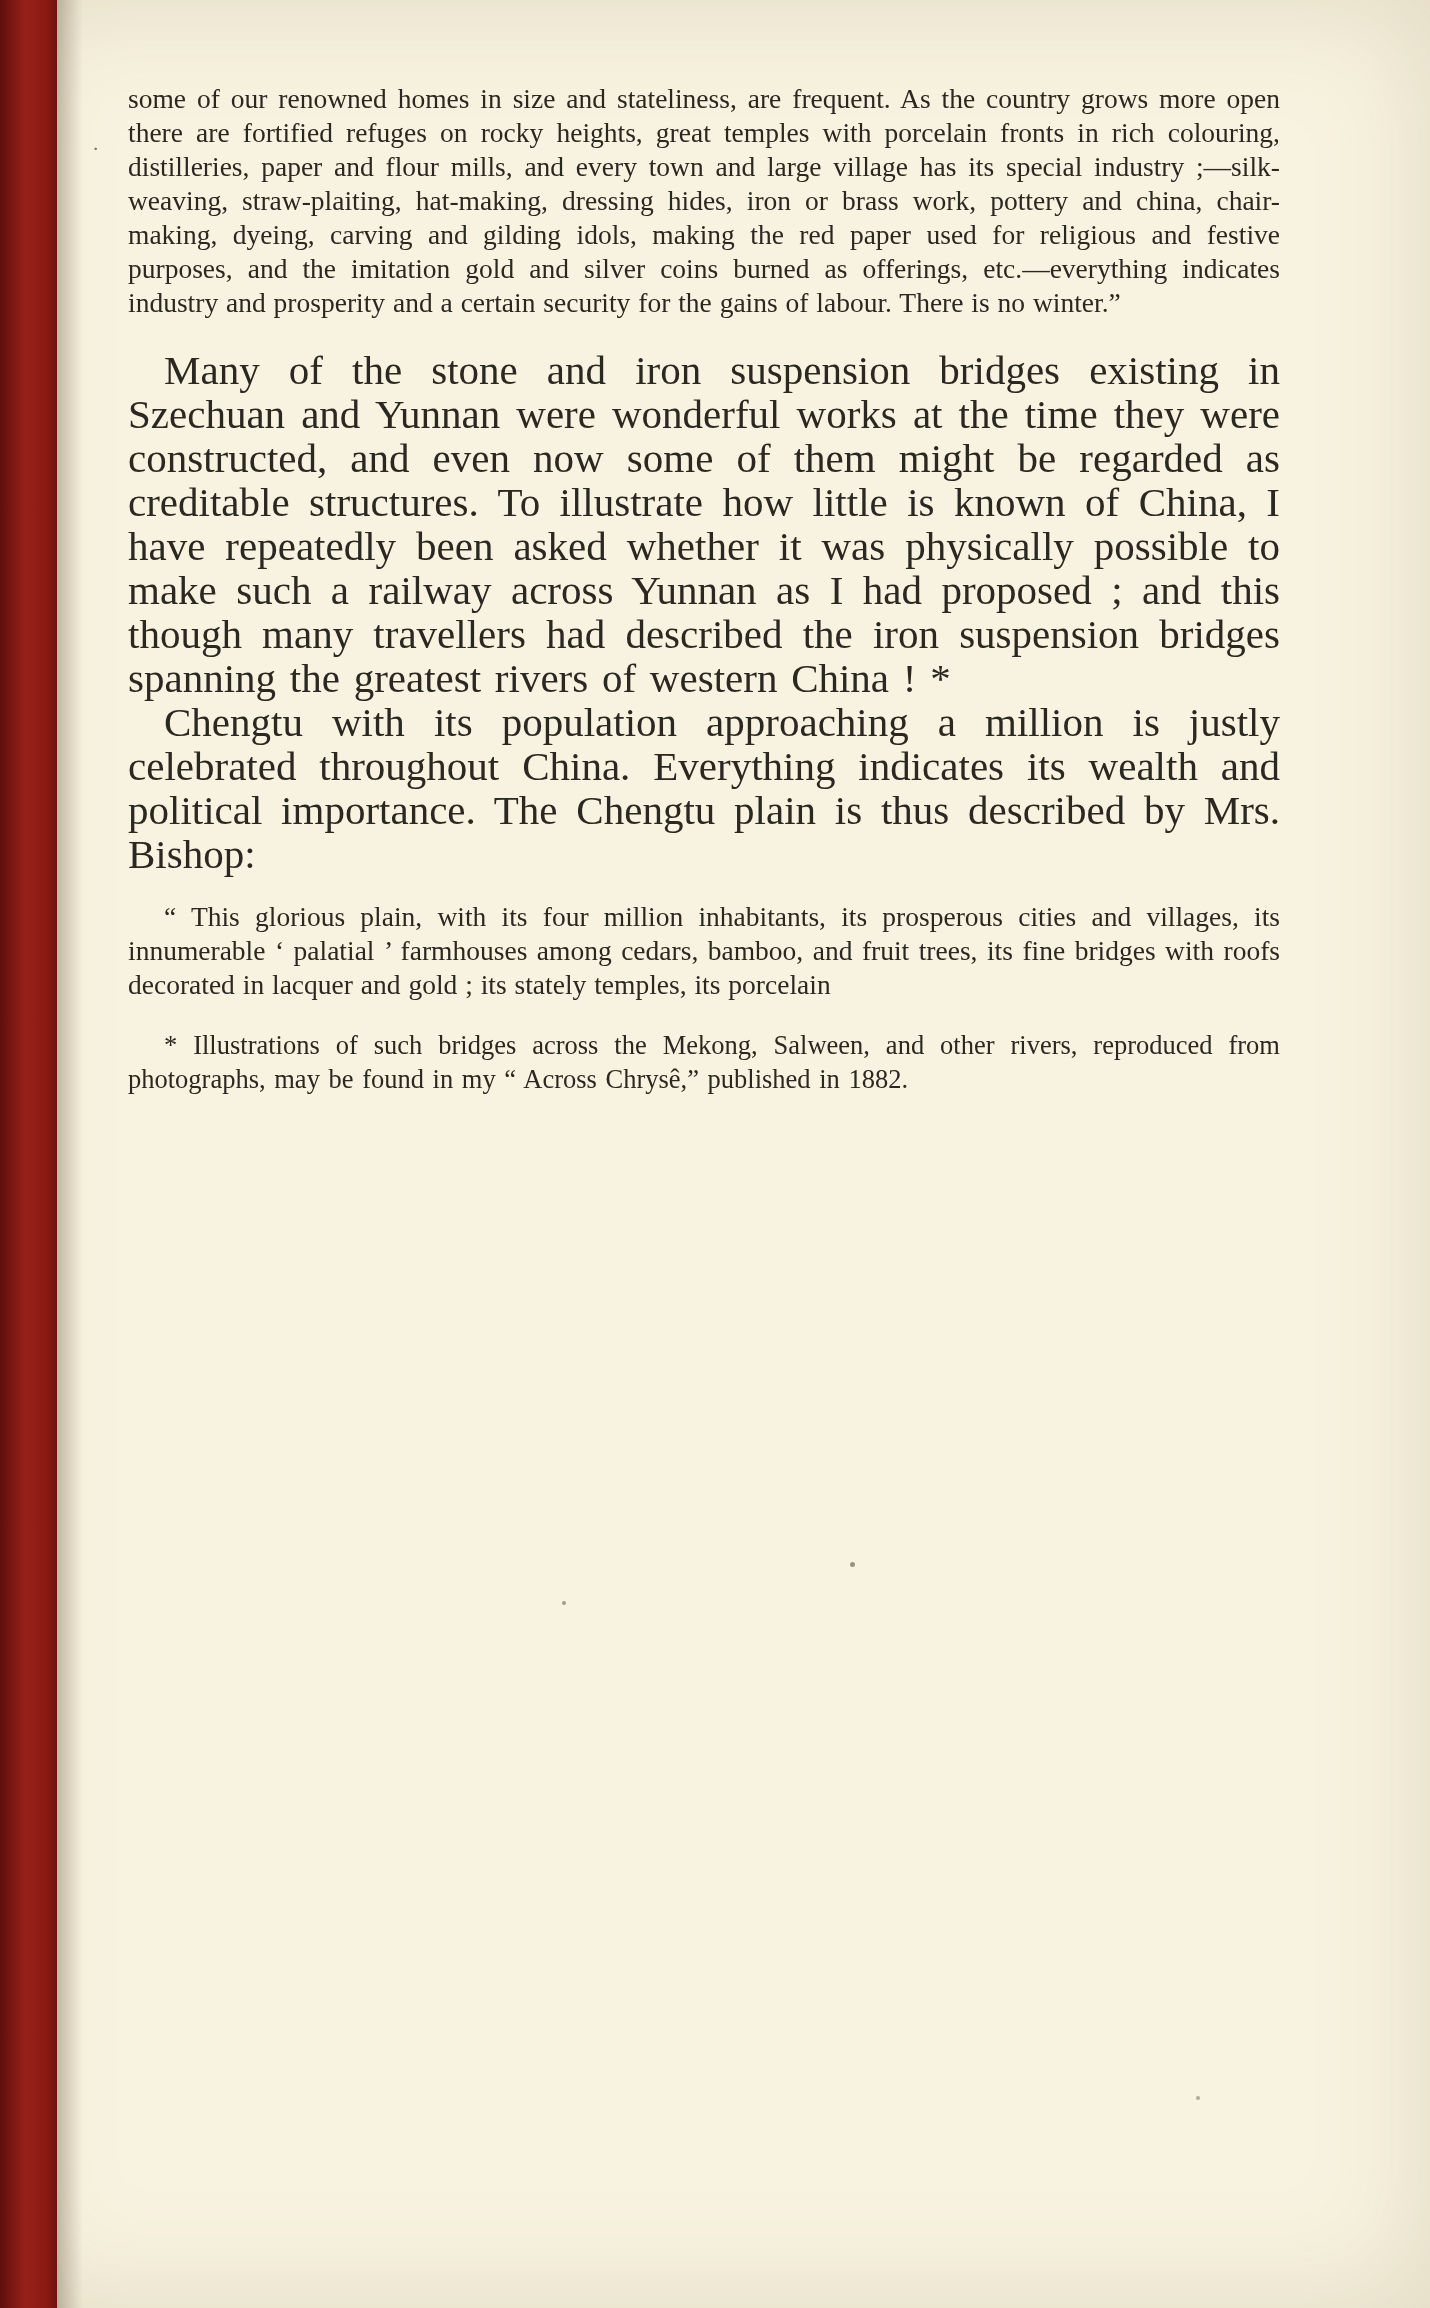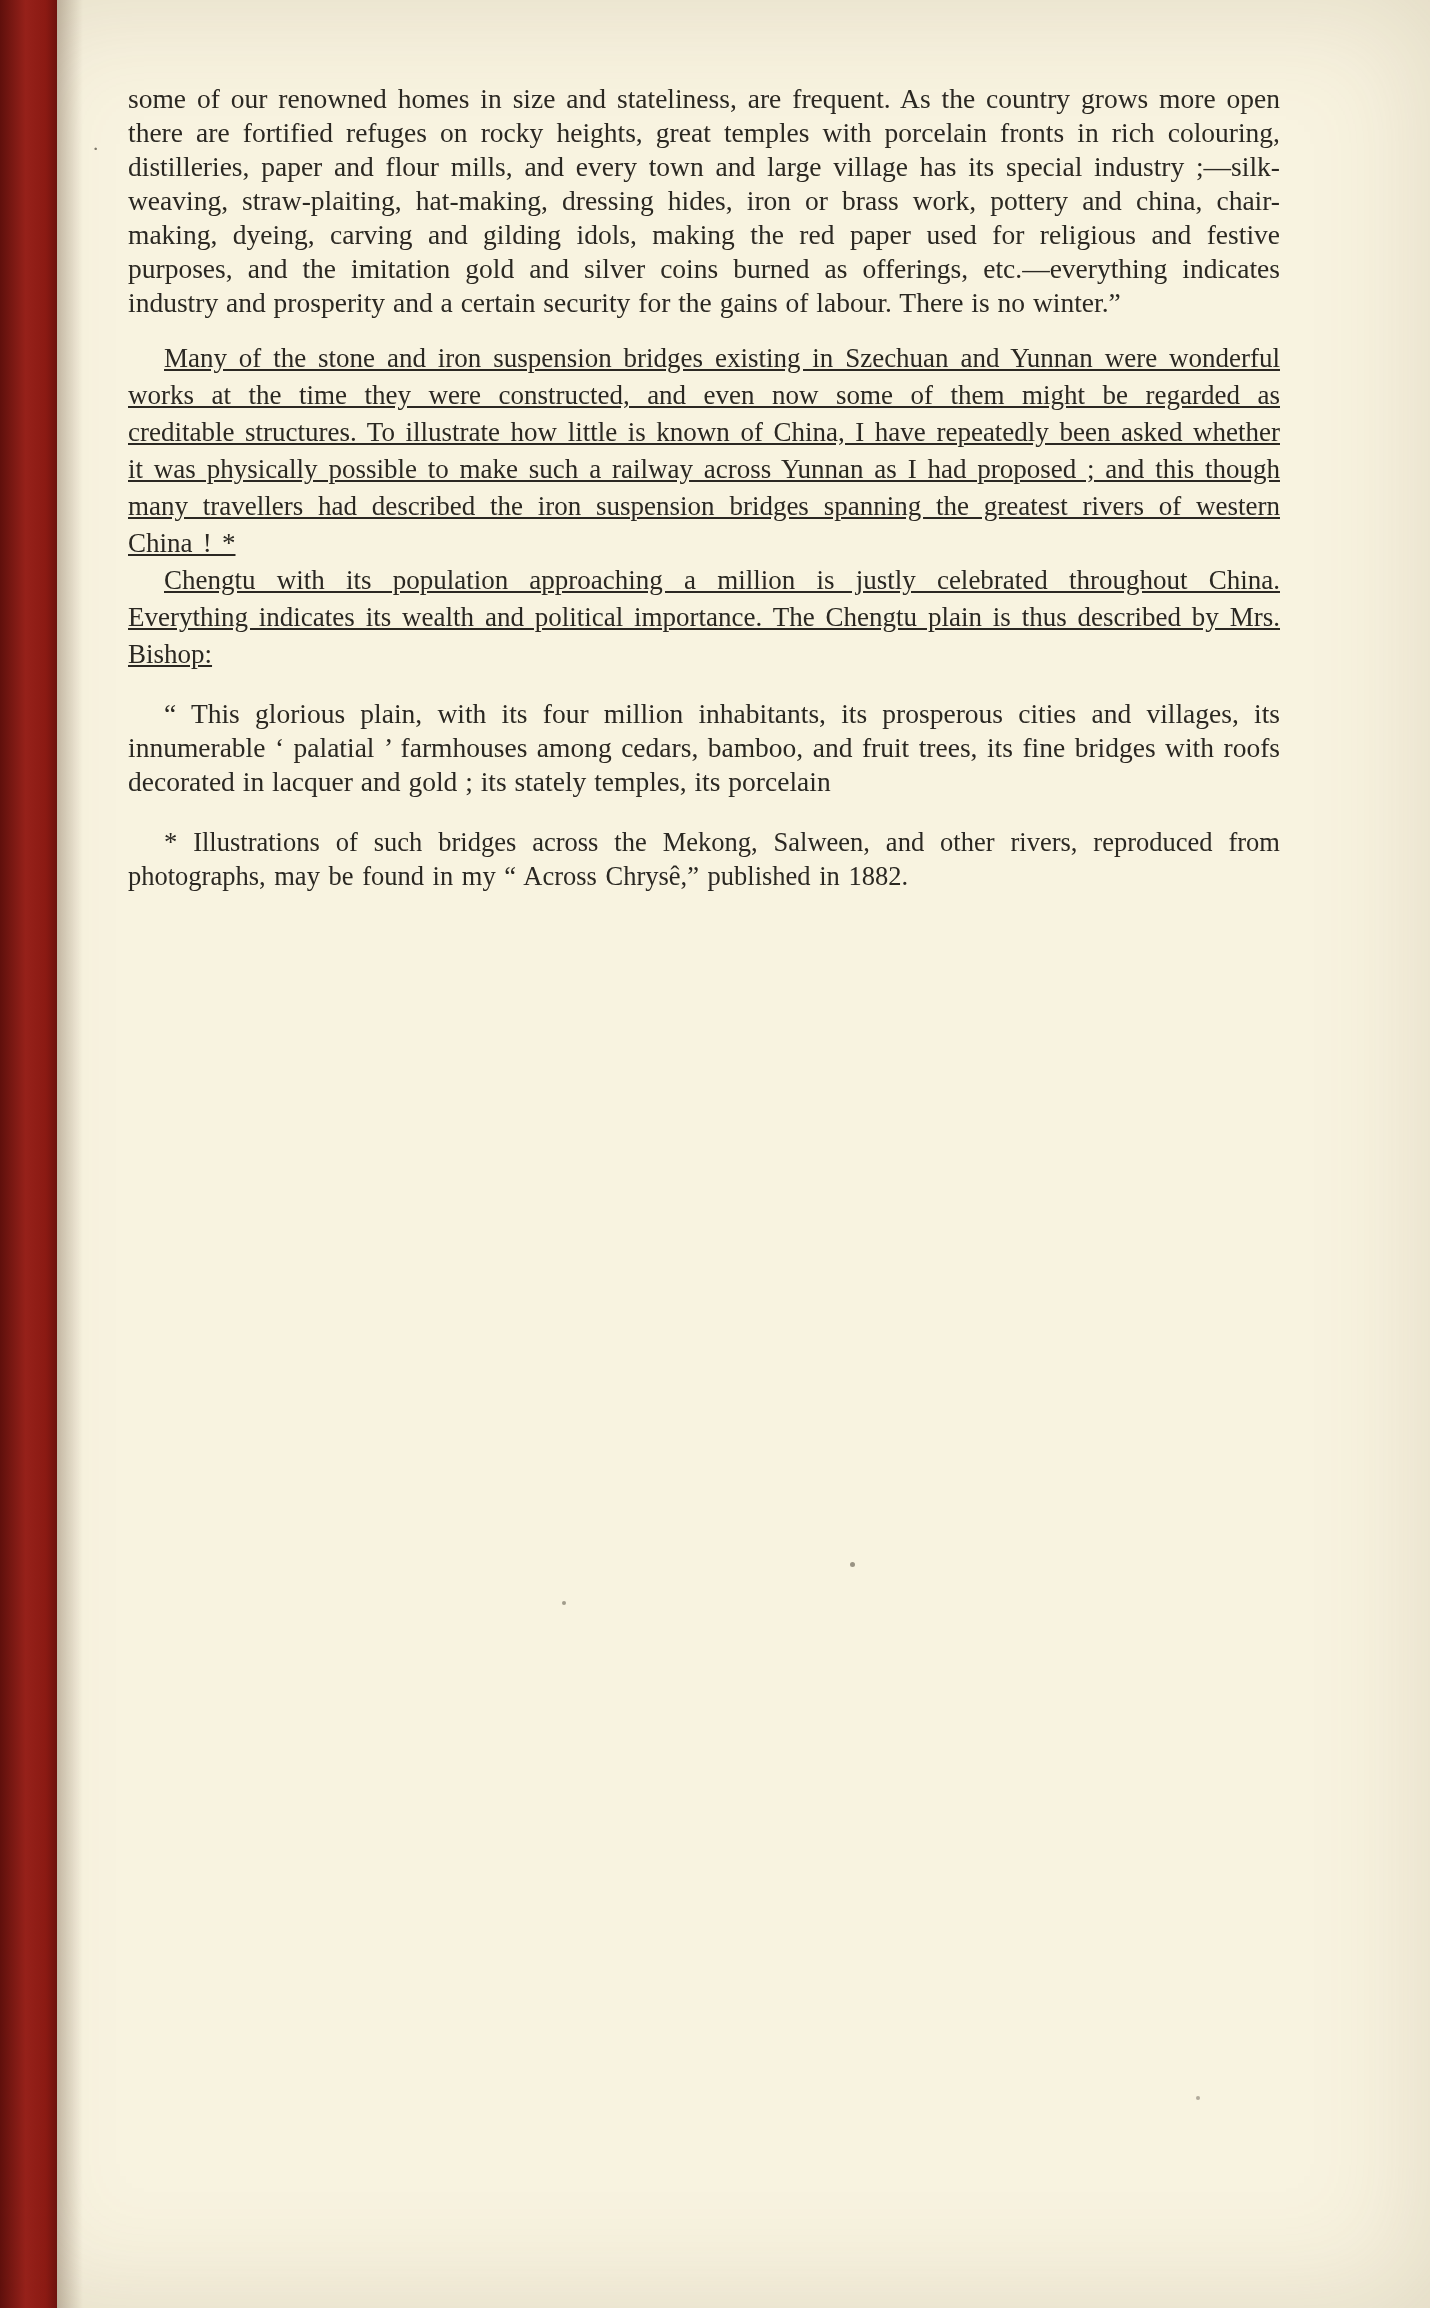--- a/index.html
+++ b/index.html
@@ -67,27 +67,26 @@
   p {
     margin: 0;
     text-align: justify;
   }
   .small-text {
     font-size: 27.5px;
     line-height: 34px;
     word-spacing: 1px;
   }
   .large-text {
-    font-size: 27px;
-    line-height: 37px;
+    font-size: 41px;
+    line-height: 44px;
     word-spacing: 3.5px;
-    text-decoration: underline;
   }
   .indent { text-indent: 36px; }
-  .quote-continuation { margin-bottom: 20px; }
+  .quote-continuation { margin-bottom: 28px; }
   .para-bridges { margin-bottom: 0; }
   .para-chengtu { margin-bottom: 8px; }
   .quote-bishop { margin-top: 24px; margin-bottom: 26px; }
   .footnote {
     font-size: 26.5px;
     line-height: 34px;
     word-spacing: 2px;
   }
   
   .mark {

